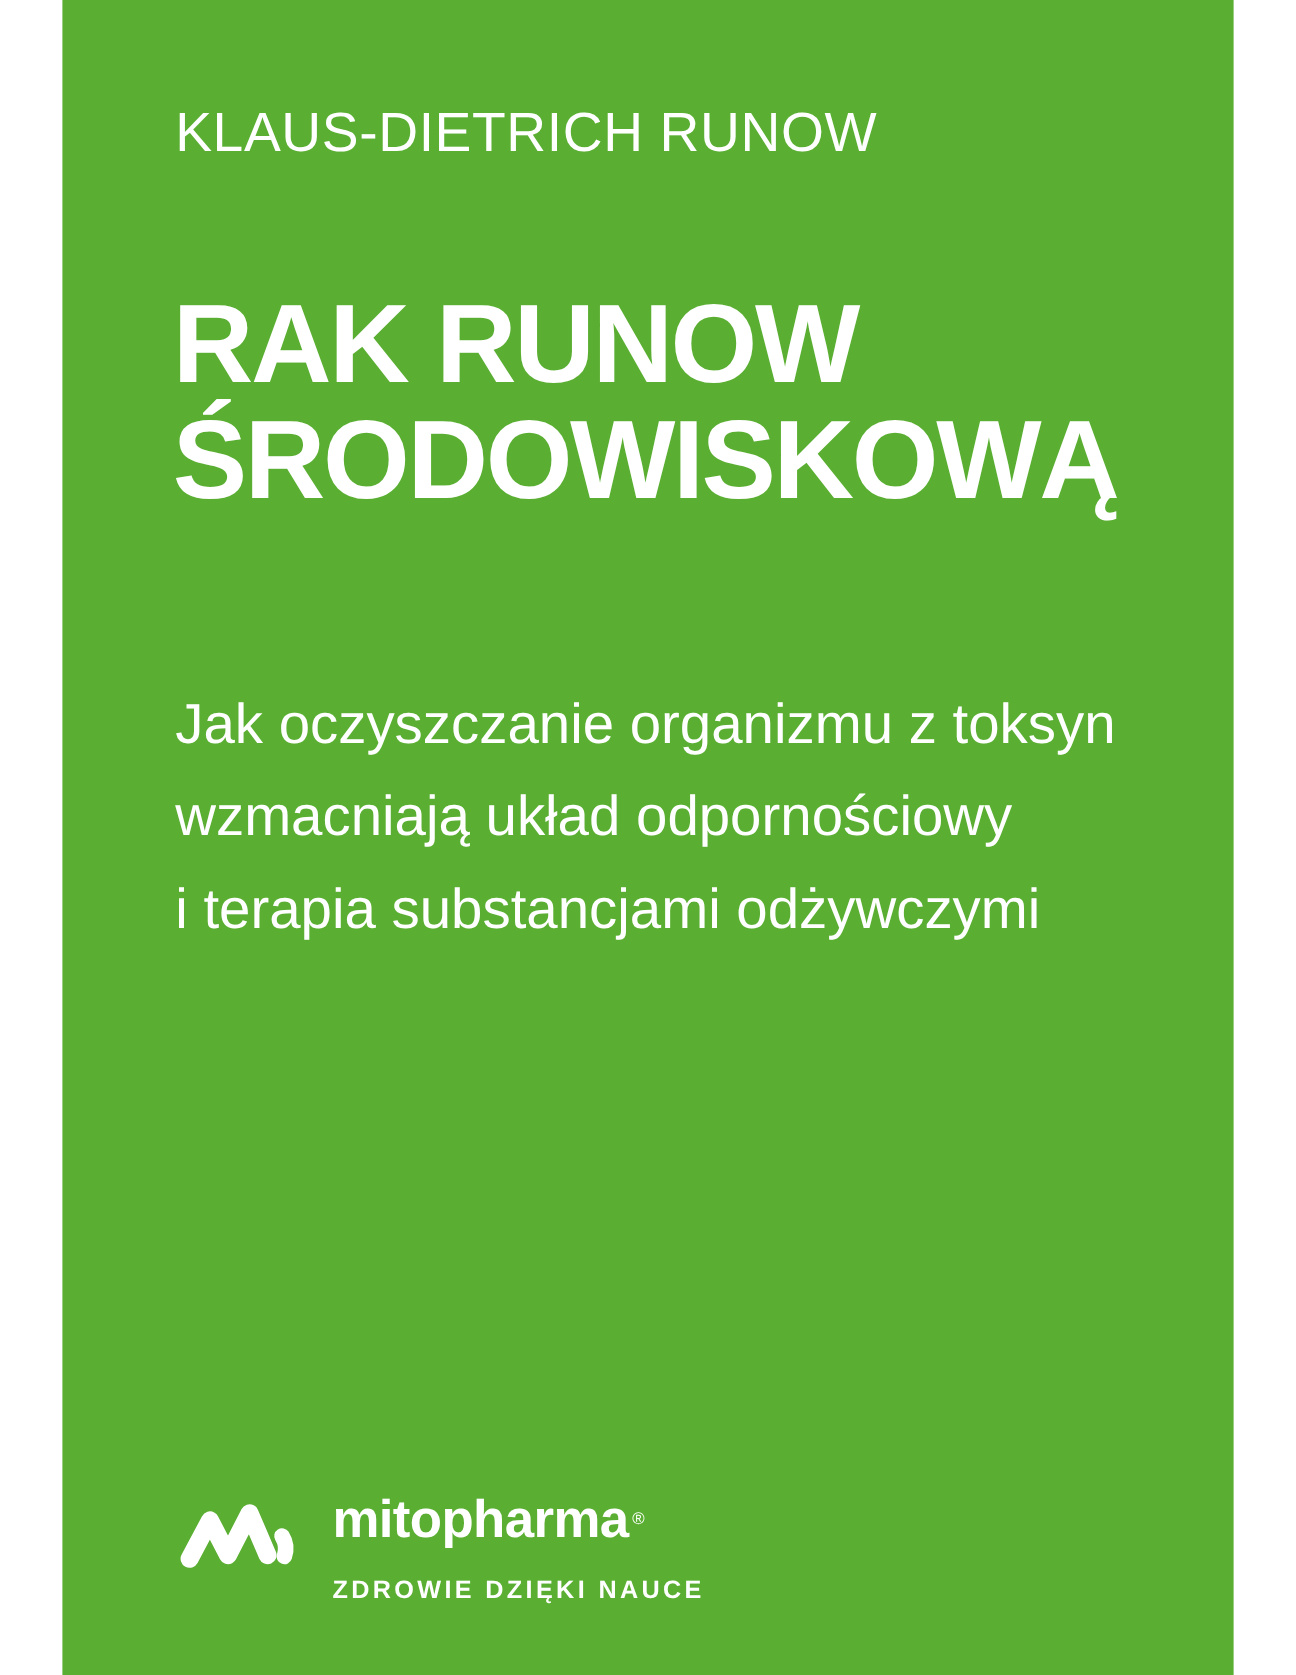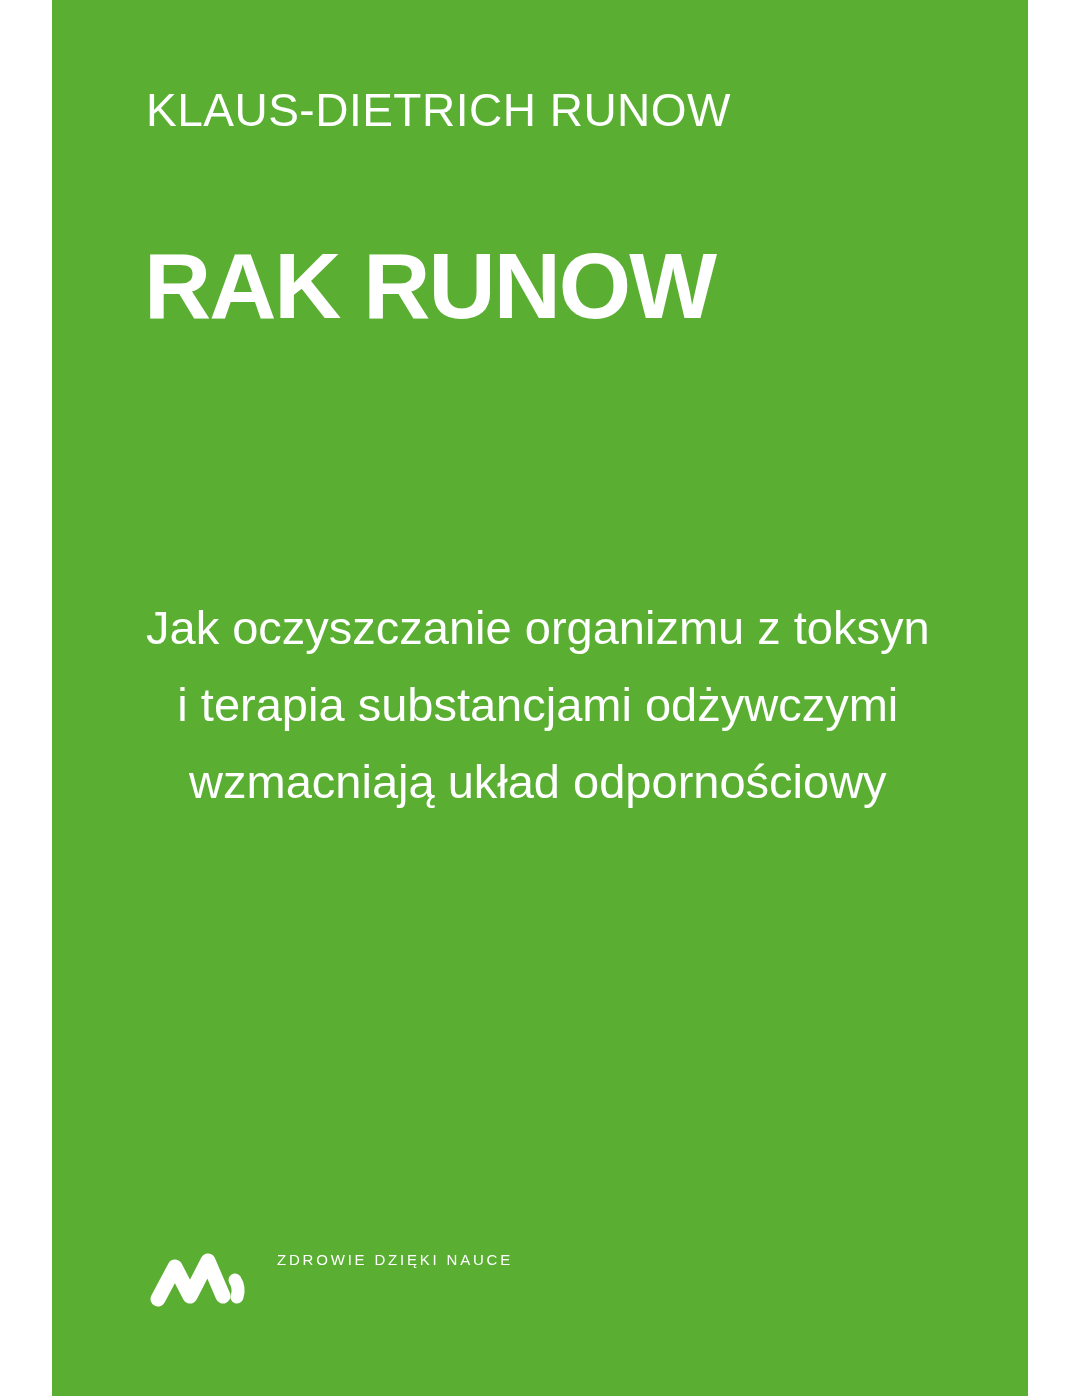--- a/index.html
+++ b/index.html
@@ -41,27 +41,26 @@
     left:92px; top:238px;
     font-size:93px;
     font-weight:800;
     letter-spacing:-2px;
     line-height:97px;
     white-space:nowrap;
   }
   .title .title-line{ display:block; }
   .subtitle{
     position:absolute;
-    left:94px; top:589px;
+    left:94px; top:564px;
     font-size:47px;
     font-weight:400;
     line-height:77px;
     letter-spacing:0;
     white-space:nowrap;
-    text-align:center;
   }
   .subtitle .subtitle-line{ display:block; }
   .publisher{
     position:absolute;
     left:96px; top:1244px;
     display:flex;
     align-items:flex-start;
   }
   .logo-mark{
     width:104px; height:68px;
@@ -82,49 +81,54 @@
     letter-spacing:-0.5px;
     white-space:nowrap;
   }
   .reg{
     font-size:14px;
     font-weight:400;
     margin-left:3px;
     margin-top:-2px;
   }
   .tagline{
-    margin-top:7px;
-    font-size:15px;
-    font-weight:400;
+    margin-top:24px;
+    font-size:21px;
+    font-weight:700;
     letter-spacing:2.8px;
     white-space:nowrap;
   }
 </style>
 </head>
 <body>
 
 <div class="page">
   <div class="cover">
 
     <div class="author">KLAUS-DIETRICH RUNOW</div>
 
     <h1 class="title">
       <span class="title-line">RAK RUNOW</span>
+      <span class="title-line">ŚRODOWISKOWĄ</span>
     </h1>
 
     <div class="subtitle">
       <span class="subtitle-line">Jak oczyszczanie organizmu z toksyn</span>
+      <span class="subtitle-line">wzmacniają układ odpornościowy</span>
       <span class="subtitle-line">i terapia substancjami odżywczymi</span>
-      <span class="subtitle-line">wzmacniają układ odpornościowy</span>
     </div>
 
     <div class="publisher">
       <svg class="logo-mark" viewBox="0 0 104 68" xmlns="http://www.w3.org/2000/svg" aria-hidden="true">
         <path d="M10 49 L27 17 L42 46 L60 11 L75 46" fill="none" stroke="#ffffff" stroke-width="15" stroke-linecap="round" stroke-linejoin="round"></path>
         <path d="M87 30 Q92 38 89 47" fill="none" stroke="#ffffff" stroke-width="13" stroke-linecap="round"></path>
       </svg>
       <div class="pub-text">
+        <div class="wordmark-row">
+          <span class="wordmark">mitopharma</span>
+          <span class="reg">®</span>
+        </div>
         <div class="tagline">ZDROWIE DZIĘKI NAUCE</div>
       </div>
     </div>
 
   </div>
 </div>
 
 </body></html>

